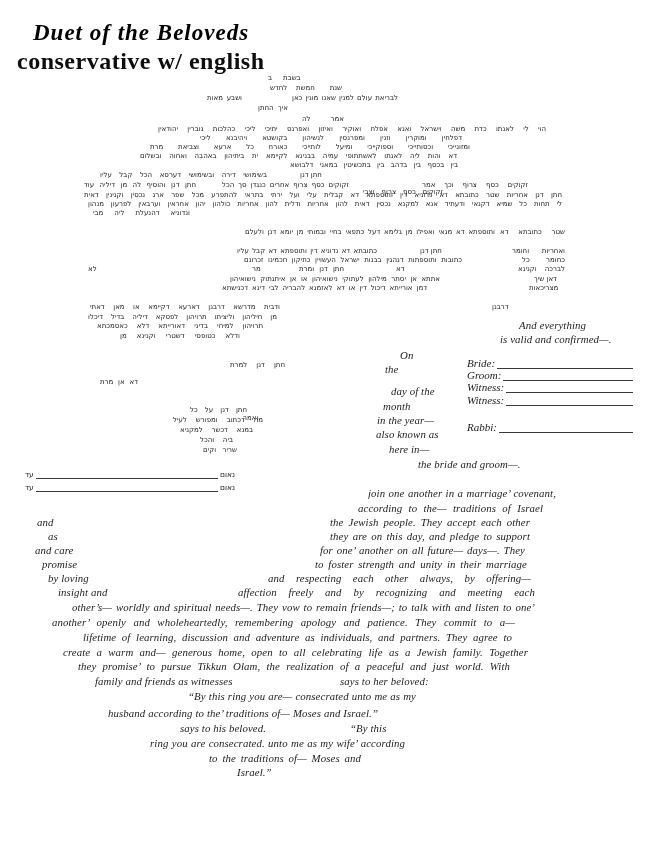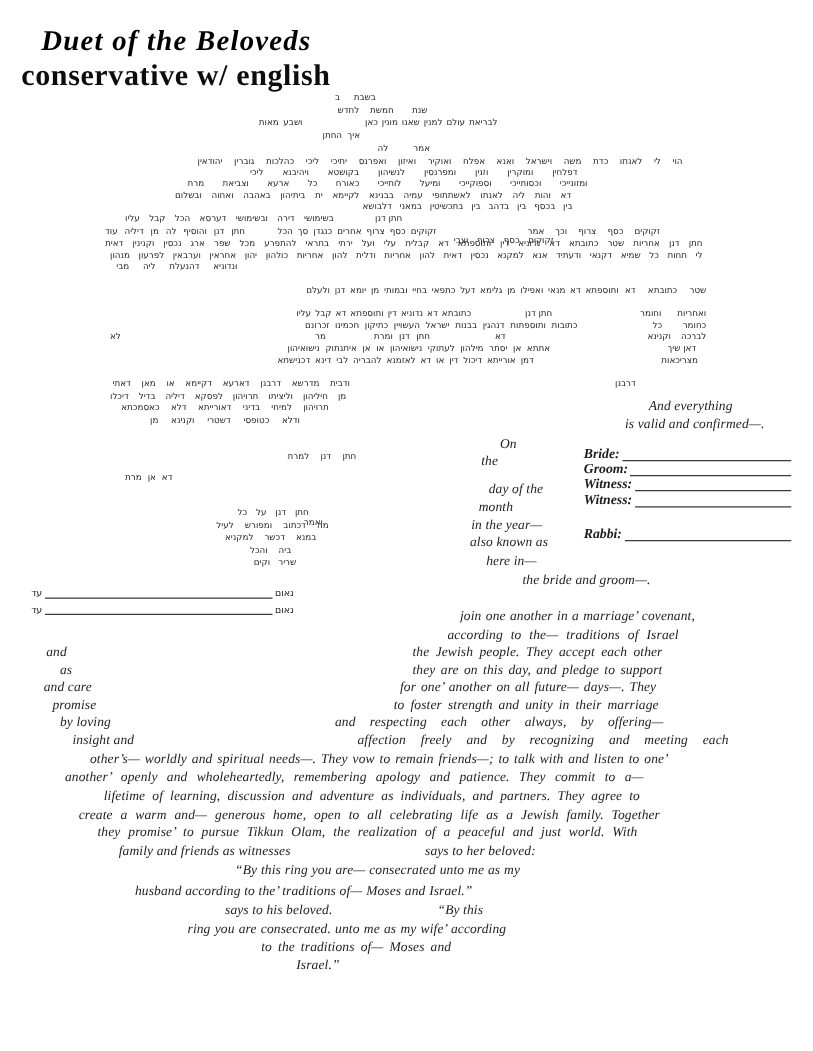--- a/index.html
+++ b/index.html
@@ -11,21 +11,21 @@
   .subtitle{position:absolute;left:17px;top:48px;font-size:24px;font-weight:bold;
          letter-spacing:0.5px;color:#0d0d0d;white-space:nowrap;}
   .hseg{position:absolute;font-family:"DejaVu Sans", sans-serif;font-size:7px;line-height:8px;
         direction:rtl;white-space:nowrap;color:#1c1c1c;}
   .hseg.j{white-space:normal;text-align:justify;text-align-last:justify;word-break:keep-all;overflow:hidden;height:9px;}
   .eseg{position:absolute;font-family:"Liberation Serif", serif;font-style:italic;font-size:10.8px;
         line-height:12px;white-space:nowrap;color:#1c1c1c;letter-spacing:0.1px;}
   .eseg.j{white-space:normal;text-align:justify;text-align-last:justify;overflow:hidden;height:14px;}
   .sigrow{position:absolute;display:flex;align-items:flex-end;height:12px;}
   .sigrow .lbl{font-family:"Liberation Serif", serif;font-style:italic;font-size:11px;
-        color:#1c1c1c;white-space:nowrap;margin-right:2px;font-weight:bold;}
+        color:#1c1c1c;white-space:nowrap;margin-right:2px;}
   .sigrow .line{flex:1;border-bottom:1px solid #3a3a3a;height:10px;}
   .wline{position:absolute;display:flex;align-items:flex-end;height:10px;direction:rtl;}
   .wline .tok{font-family:"DejaVu Sans", sans-serif;font-size:7.5px;color:#1c1c1c;white-space:nowrap;}
   .wline .line{flex:1;border-bottom:1px solid #3a3a3a;height:8px;margin:0 2px;}
 </style>
 </head>
 <body>
 
 <div id="stage">
   <div class="title">Duet of the Beloveds</div>
@@ -81,21 +81,21 @@
     <span class="hseg j" style="left: 180px; top: 426px; width: 73px;">במנא דכשר למקניא</span>
     <span class="hseg j" style="left: 200px; top: 436px; width: 33px;">ביה והכל</span>
     <span class="hseg j" style="left: 203px; top: 446px; width: 34px;">שריר וקים</span>
     <span class="eseg j" style="left: 368px; top: 487px; width: 188px;">join one another in a marriage’ covenant,</span>
     <span class="eseg j" style="left: 358px; top: 502px; width: 185px;">according to the—  traditions of Israel</span>
     <span class="eseg j" style="left: 330px; top: 516px; width: 200px;">the  Jewish people. They  accept each other</span>
     <span class="eseg j" style="left: 330px; top: 530px; width: 200px;">they are on this day, and pledge to  support</span>
     <span class="eseg j" style="left: 315px; top: 558px; width: 212px;">to foster strength and unity in their marriage</span>
     <span class="eseg j" style="left: 320px; top: 544px; width: 205px;">for one’ another on all future— days—.  They</span>
     <span class="eseg j" style="left: 268px; top: 572px; width: 263px;">and  respecting each other always, by offering—</span>
-    <span class="eseg j" style="left: 238px; top: 586px; width: 297px; margin-left: 48px;">affection freely and by recognizing and meeting  each</span>
+    <span class="eseg j" style="left: 238px; top: 586px; width: 297px;">affection freely and by recognizing and meeting  each</span>
     <span class="eseg j" style="left: 72px; top: 601px; width: 463px;">other’s— worldly and spiritual needs—. They vow to remain  friends—; to talk with  and listen to  one’</span>
     <span class="eseg j" style="left: 52px; top: 616px; width: 463px;">another’ openly and wholeheartedly, remembering apology and patience. They commit  to  a—</span>
     <span class="eseg j" style="left: 83px; top: 631px; width: 429px;">lifetime of learning, discussion and  adventure as individuals, and partners. They agree  to</span>
     <span class="eseg j" style="left: 63px; top: 646px; width: 465px;">create a warm and—  generous home, open to all  celebrating life as  a  Jewish  family. Together</span>
     <span class="eseg j" style="left: 78px; top: 660px; width: 432px;">they  promise’ to pursue Tikkun Olam, the realization of a peaceful and just  world. With</span>
     <span class="eseg" style="left: 95px; top: 675px;">family and friends as witnesses</span>
     <span class="eseg" style="left: 340px; top: 675px;">says to her beloved:</span>
     <span class="eseg j" style="left: 188px; top: 690px; width: 228px;">“By this ring you are—  consecrated unto me as my</span>
     <span class="eseg j" style="left: 108px; top: 707px; width: 270px;">husband according to the’ traditions of—  Moses and Israel.”</span>
     <span class="eseg" style="left: 180px; top: 722px;">says to his beloved.</span>

